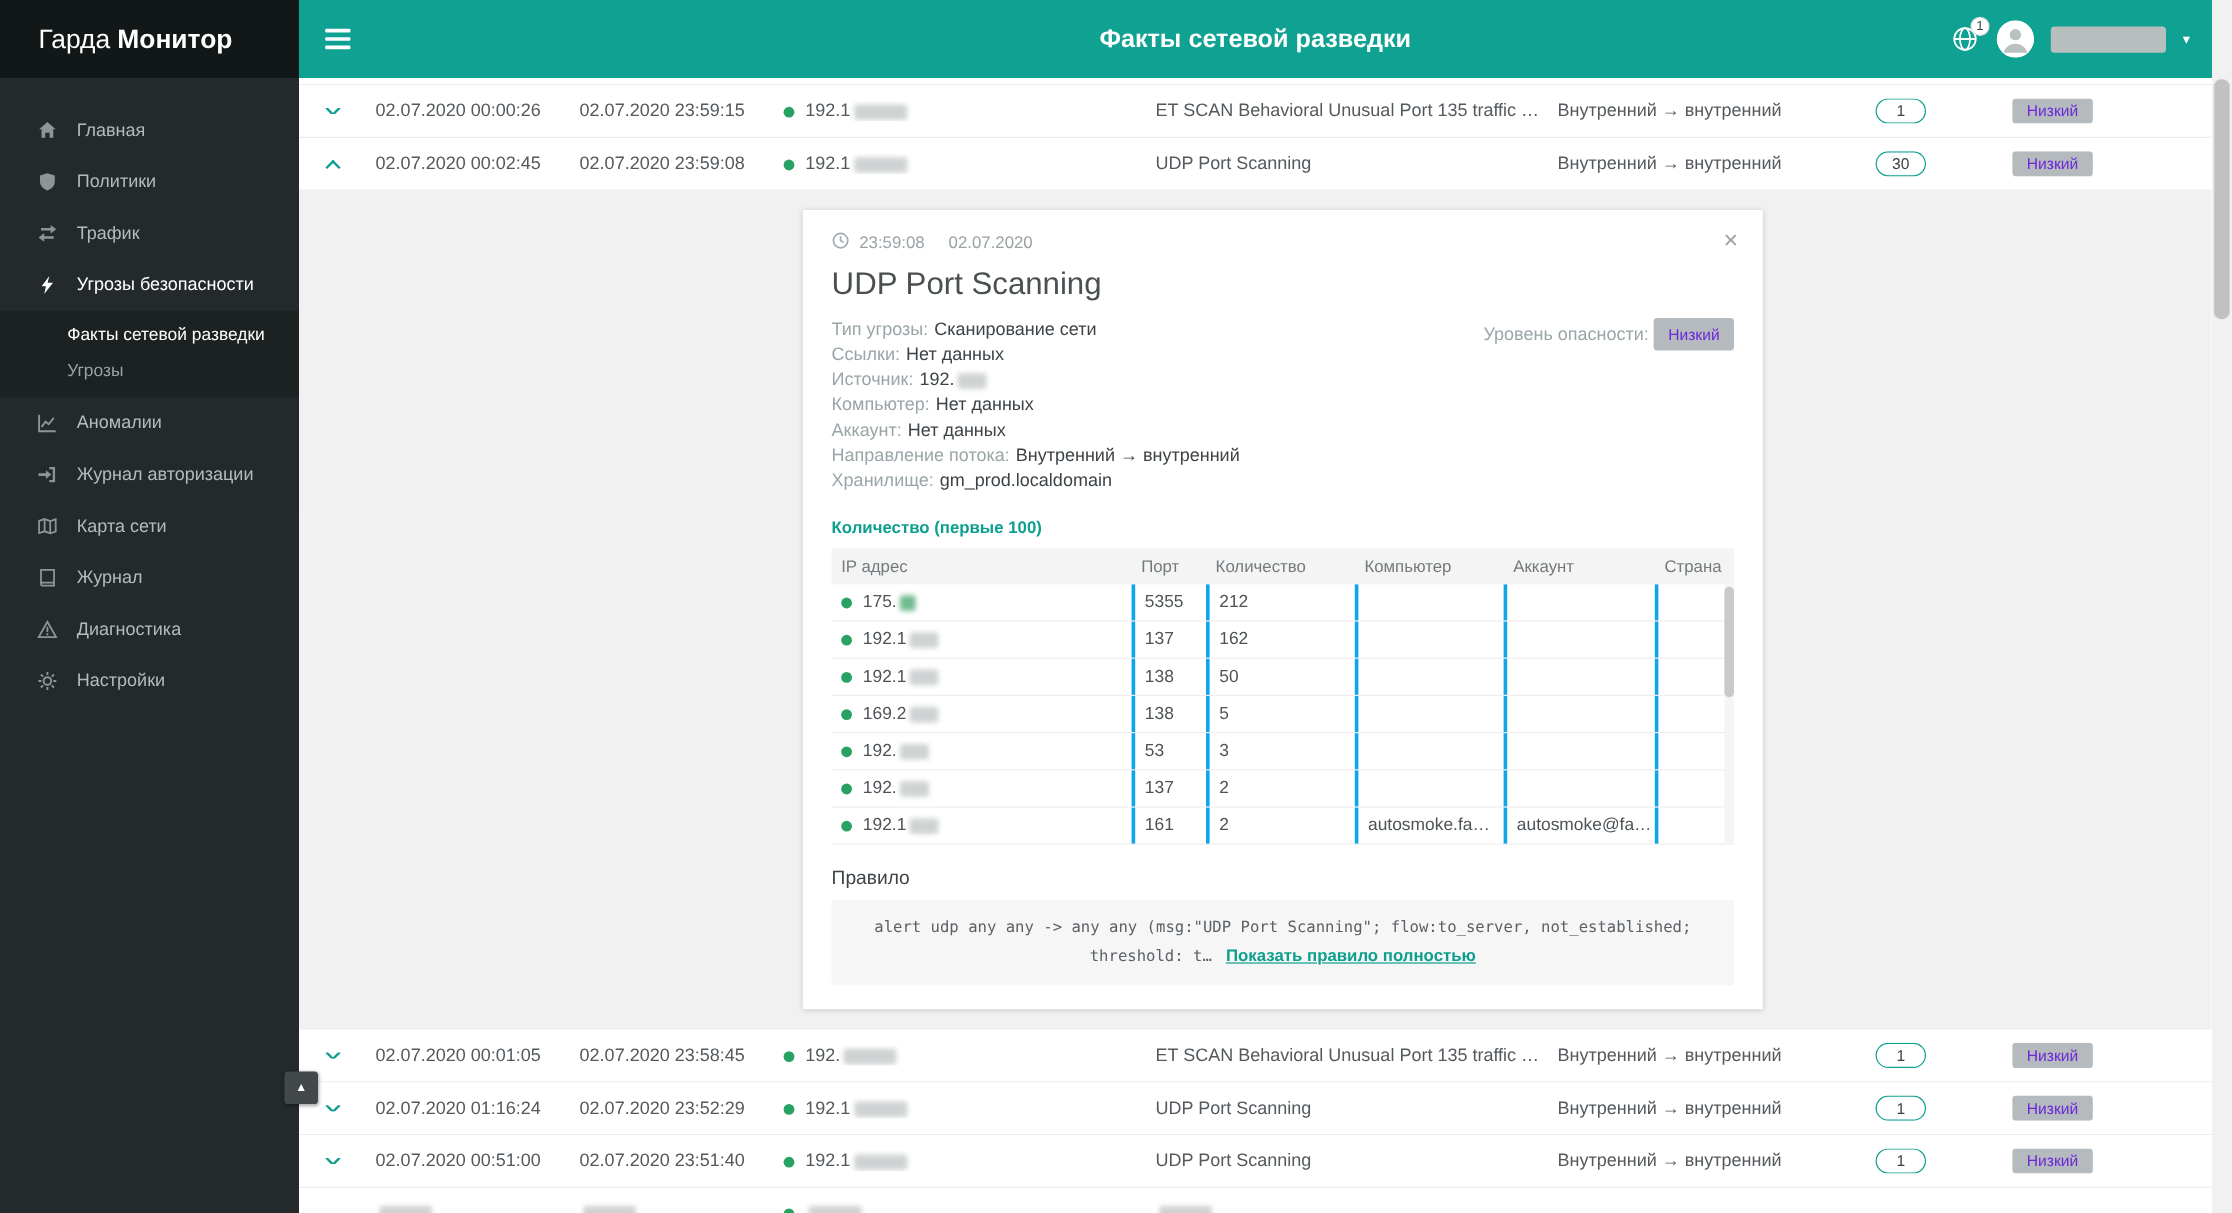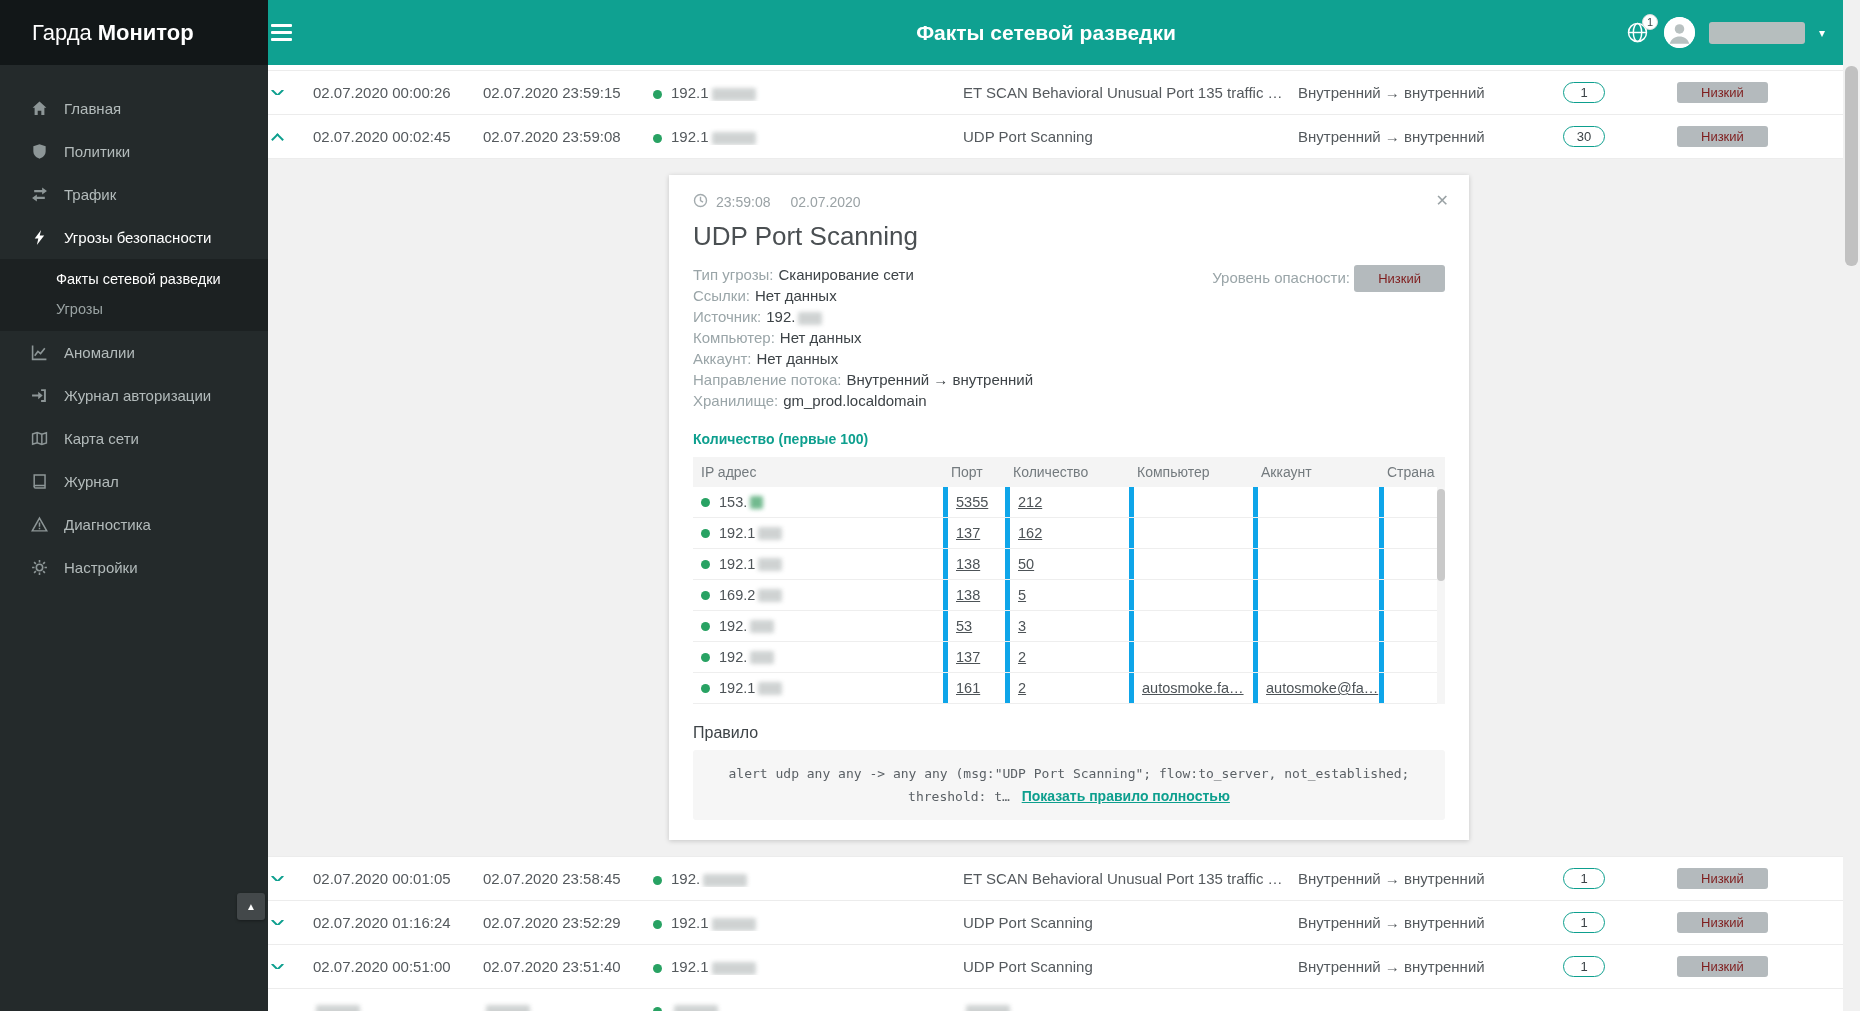--- a/index.html
+++ b/index.html
@@ -1,19 +1,19 @@
 <!DOCTYPE html>
 <html><head>
 <meta charset="utf-8">
 <style>
   * { margin:0; padding:0; box-sizing:border-box; }
   html,body { width:1860px; height:1011px; overflow:hidden; font-family:"Liberation Sans",sans-serif; background:#fff; }
 
   
-  .sidebar { position:fixed; left:0; top:0; width:268px; height:1011px; background:#242a2b; z-index:10; }
+  .sidebar { position:fixed; left:0; top:0; width:249px; height:1011px; background:#242a2b; z-index:10; }
   .logo { height:65px; background:#121718; color:#fff; display:flex; align-items:center; padding-left:32px; font-size:22px; white-space:nowrap; }
   .logo b { margin-left:6px; font-weight:700; }
   .nav { padding-top:22px; }
   .nav-item { height:43px; display:flex; align-items:center; padding-left:30px; color:#b3bbbb; font-size:15px; cursor:pointer; }
   .nav-item .ni { width:19px; height:19px; margin-right:15px; display:flex; align-items:center; justify-content:center; color:#8d9697; flex:none; }
   .nav-item.active { color:#fff; }
   .nav-item.active .ni { color:#fff; }
   .subnav { background:#1c2122; padding:5px 0 7px; }
   .subnav-item { height:30px; display:flex; align-items:center; padding-left:56px; font-size:14.5px; color:#9aa3a3; cursor:pointer; }
   .subnav-item.active { color:#fff; }
@@ -42,42 +42,42 @@
   .cell-threat { text-overflow:ellipsis; }
   .cell-count { display:flex; justify-content:center; }
   .cell-level { padding-left:22px !important; }
 
   .dot { display:inline-block; width:9px; height:9px; border-radius:50%; background:#28a263; margin-right:9px; vertical-align:middle; flex:none; }
   .redact { display:inline-block; height:13px; width:44px; background:#c7cbcb; border-radius:2px; vertical-align:middle; margin-left:3px; filter:blur(2px); opacity:.85; }
   .redact.sm { width:24px; }
   .redact.green { width:13px; background:#5aae7c; }
 
   .pill { display:inline-block; min-width:42px; text-align:center; border:1px solid #0d9f8e; border-radius:12px; padding:2px 10px; font-size:13px; color:#3c4347; background:#fff; }
-  .lvl { display:inline-block; background:#b4babd; color:#7f1d1d; border-radius:3px; padding:3px 24px; font-size:13px; }
+  .lvl { display:inline-block; background:#b4babd; color:#6d28d9; border-radius:3px; padding:3px 12px; font-size:13px; }
 
   
   .expand-area { background:#f1f1f1; padding:16px 0; border-bottom:1px solid #ececec; }
   .card { width:800px; margin-left:420px; background:#fff; box-shadow:0 1px 5px rgba(0,0,0,.18); padding:18px 24px 20px; position:relative; }
   .card-time { display:flex; align-items:center; gap:8px; color:#9aa2a5; font-size:14px; }
   .card-time .sep { width:4px; }
   .card-close { position:absolute; right:20px; top:16px; color:#9aa2a5; font-size:16px; cursor:pointer; }
   .card-title { font-size:26px; color:#4a4f52; font-weight:400; margin:10px 0 12px; }
   .fields { position:relative; font-size:15px; line-height:21px; }
   .f-label { color:#9aa5a8; }
   .f-value { color:#3d4347; margin-left:5px; }
   .danger { position:absolute; right:0; top:1px; }
   .sec-title { color:#0d9f8e; font-weight:bold; font-size:14px; margin:20px 0 10px; }
 
   .itable { position:relative; }
   .ihead, .irow { display:grid; grid-template-columns:250px 62px 124px 124px 126px 1fr; align-items:stretch; }
   .ihead { background:#f4f4f4; height:30px; font-size:14px; color:#737a7e; }
   .ihead > div { display:flex; align-items:center; padding-left:8px; }
   .irow { height:31px; border-bottom:1px solid #eeeeee; font-size:14.5px; color:#4d5357; }
   .irow > div { display:flex; align-items:center; padding-left:8px; overflow:hidden; white-space:nowrap; }
-  .irow > div + div { border-left:5px solid #0ea5e9;text-decoration:underline; }
+  .irow > div + div { border-left:3px solid #0ea5e9; }
   .iscroll { position:absolute; right:0; top:30px; bottom:0; width:8px; background:#f5f5f5; cursor:pointer; }
   .ithumb { width:8px; height:92px; margin-top:2px; background:#c9c9c9; border-radius:4px; }
 
   .rule-title { font-size:16px; font-weight:normal; color:#3d4347; margin-top:20px; }
   .rule-box { background:#f6f6f6; border-radius:3px; padding:12px 18px; margin-top:8px; font-family:"DejaVu Sans Mono",monospace; font-size:13px; color:#5b6166; line-height:23px;text-align:center; }
   .rule-link { color:#0d9f8e; text-decoration:underline; font-family:"Liberation Sans",sans-serif; font-weight:bold; font-size:14px; cursor:pointer; margin-left:4px; }
 
   
   .partial-bottom { height:44px; background:#fff; display:grid; grid-template-columns:56px 170px 170px 310px 335px 215px 150px 1fr; align-items:center; }
   .partial-bottom > div { padding-left:8px; }
@@ -301,21 +301,21 @@
           <div>IP адрес</div>
           <div>Порт</div>
           <div>Количество</div>
           <div>Компьютер</div>
           <div>Аккаунт</div>
           <div>Страна</div>
         </div>
         <div class="irow">
           <div>
               <span class="dot"></span>
-              <span>153.</span>
+              <span>175.</span>
               <span class="redact green"></span>
             </div>
           <div>5355</div>
           <div>212</div>
           <div></div>
           <div></div>
           <div></div>
         </div>
         <div class="irow">
           <div>

